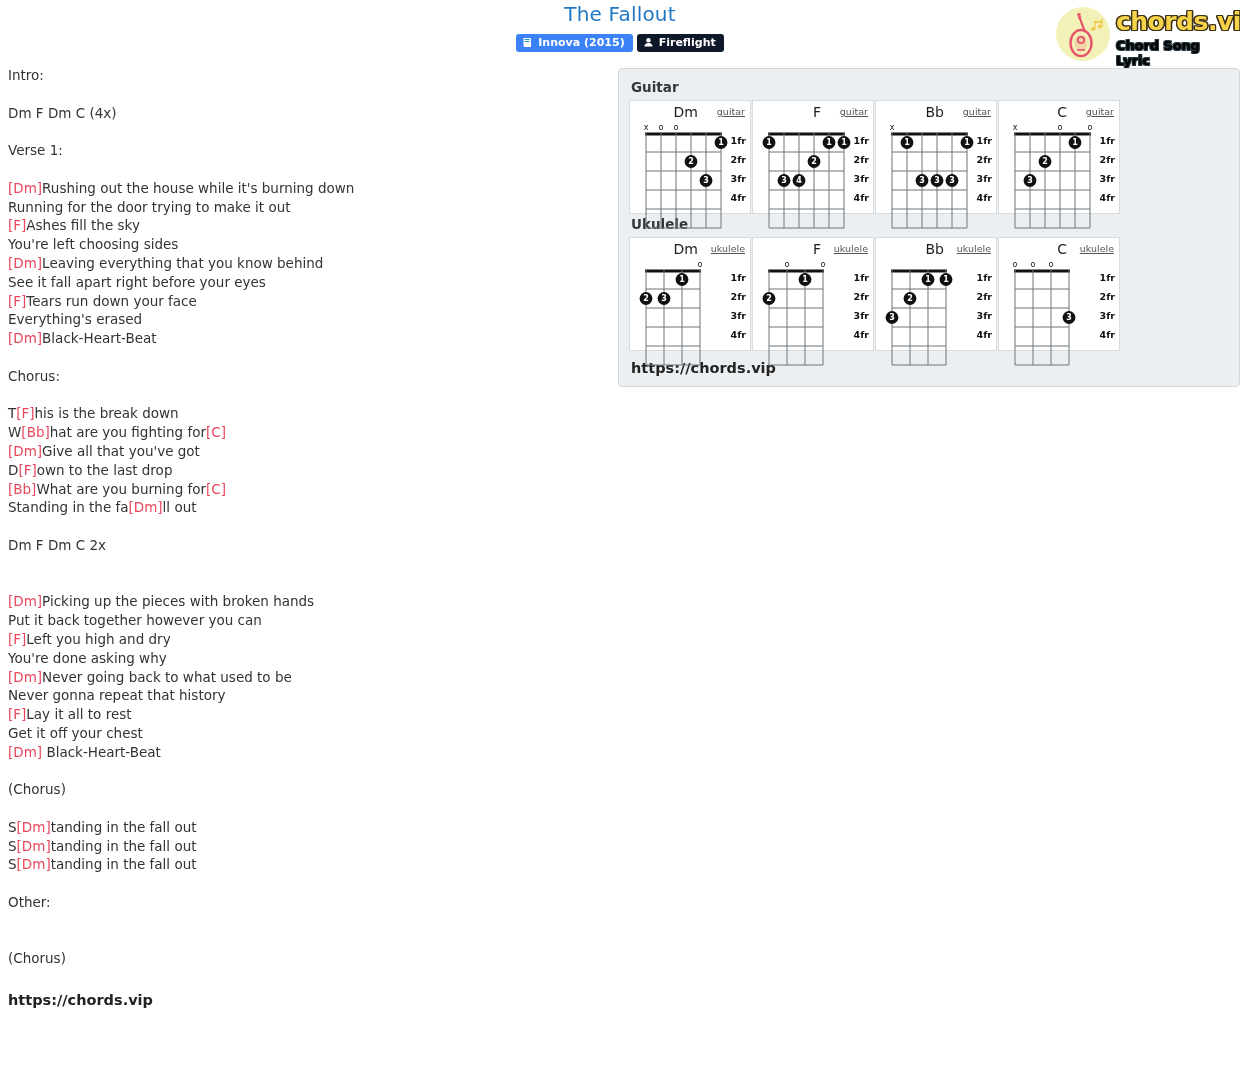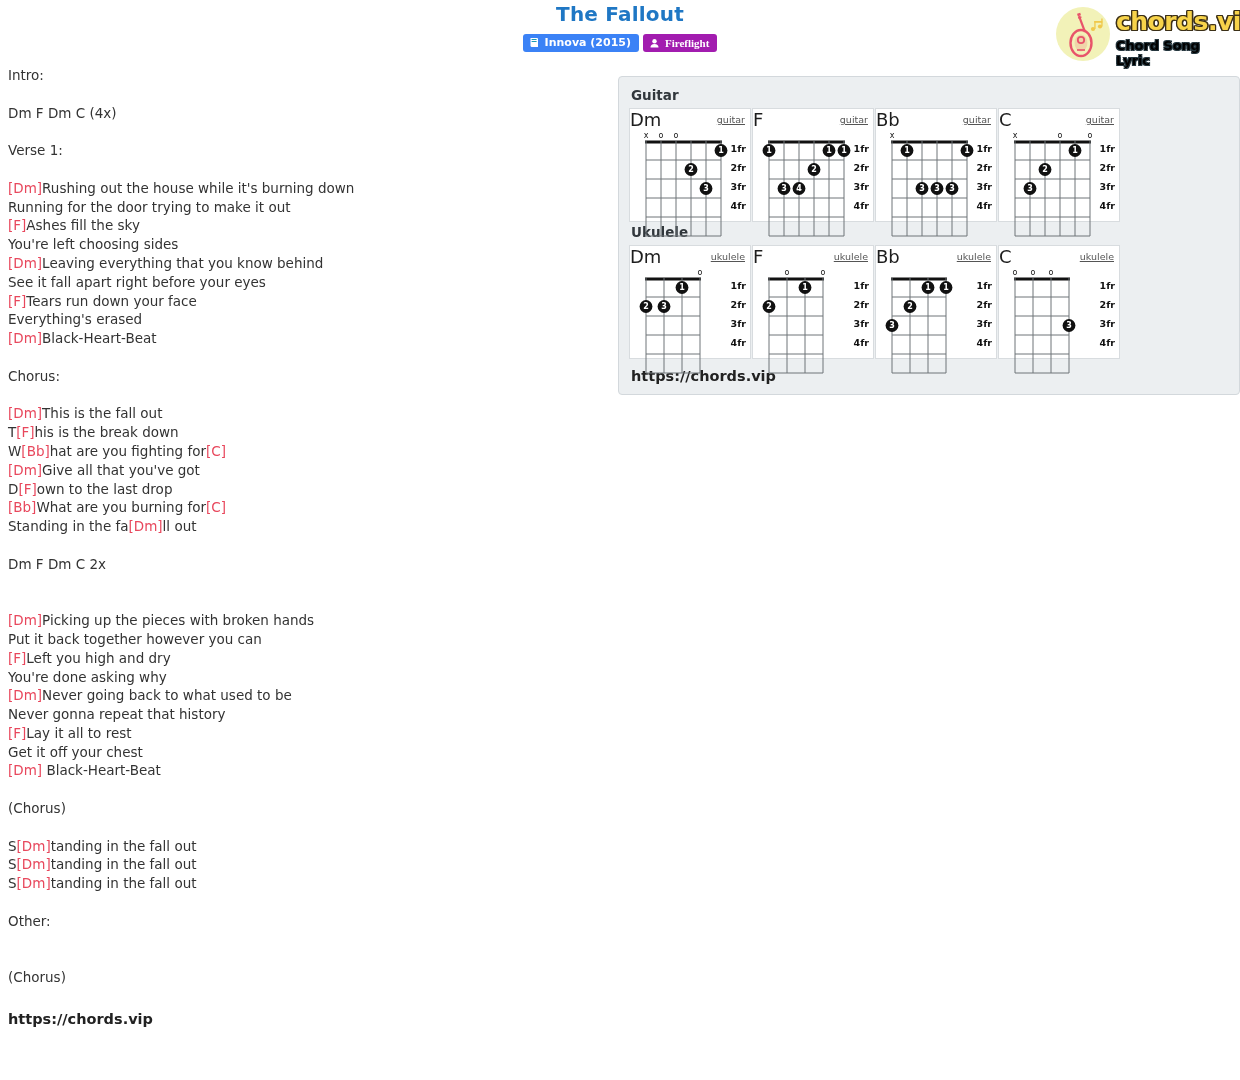--- a/index.html
+++ b/index.html
@@ -11,21 +11,21 @@
     font-family: "DejaVu Sans", "Liberation Sans", sans-serif;
     color: #333333;
   }
   .page { position: relative; width: 1240px; height: 1080px; overflow: hidden; }
 
   
   .header { position: relative; height: 62px; }
   .title {
     position: absolute; left: 0; right: 0; top: 2px;
     text-align: center;
-    font-size: 20px; font-weight: bold;
+    font-size: 20px; font-weight: normal;
     color: #1f77c4; letter-spacing: .2px;
   }
   .badges {
     position: absolute; left: 0; right: 0; top: 34px;
     text-align: center; font-size: 0;
   }
   .badge {
     display: inline-block; vertical-align: top;
     height: 18px; line-height: 18px;
     padding: 0 8px 0 6px;
@@ -34,21 +34,21 @@
     color: #ffffff;
     margin: 0 2px;
     white-space: nowrap;
   }
   .badge .bicon {
     display: inline-block; vertical-align: middle;
     width: 11px; height: 11px; margin-right: 5px; position: relative; top: -1px;
   }
   .badge .bicon svg { display: block; }
   .badge-album { background: #3b82f6; }
-  .badge-artist { background: #a21caf; font-family: Liberation Serif, serif; }
+  .badge-artist { background: #0f172a; }
 
   
   .logo {
     position: absolute; right: 6px; top: 4px;
     width: 182px; height: 58px;
   }
   .logo-circle {
     position: absolute; left: 4px; top: 3px;
     width: 54px; height: 54px; border-radius: 50%;
     background: #f2f2b8;
@@ -83,39 +83,38 @@
   .chord { color: #e8475c; }
   .lyrics .url { font-weight: bold; font-size: 14.5px; color: #222; margin-top: 4px; }
 
   
   .panel {
     position: absolute; left: 618px; top: 68px; width: 622px;
     background: #eceff1;
     border: 1px solid #d3d8dc;
     border-radius: 4px;
     padding: 8px 10px 10px 10px;
-    margin-top: 8px;
   }
   .panel-h {
     font-size: 13.5px; font-weight: bold; color: #31373c;
     margin: 2px 0 5px 2px;
   }
   .chord-row { display: flex; gap: 0; }
   .chord-card {
     background: #ffffff;
     border: 1px solid #d8dcdf;
     width: 122px; height: 114px;
     position: relative;
     margin-right: 1px;
   }
   .chord-card:last-child { margin-right: 0; }
   .cc-name {
     position: absolute; left: 0; right: 52px; top: 1px;
-    text-align: left;
-    font-size: 18px; color: #1d1d1d;
+    text-align: right;
+    font-size: 14px; color: #1d1d1d;
     font-family: "DejaVu Sans", "Liberation Sans", sans-serif;
     line-height: 20px;
   }
   .cc-inst {
     position: absolute; right: 5px; top: 5px;
     font-size: 9.5px; color: #555;
     text-decoration: underline;
   }
   .diagram { position: absolute; left: 8px; top: 22px; }
   .frets-labels {
@@ -199,21 +198,20 @@
       <div class="ln"><span class="chord">[F]</span><span>Ashes fill the sky</span></div>
       <div class="ln"><span>You're left choosing sides</span></div>
       <div class="ln"><span class="chord">[Dm]</span><span>Leaving everything that you know behind</span></div>
       <div class="ln"><span>See it fall apart right before your eyes</span></div>
       <div class="ln"><span class="chord">[F]</span><span>Tears run down your face</span></div>
       <div class="ln"><span>Everything's erased</span></div>
       <div class="ln"><span class="chord">[Dm]</span><span>Black-Heart-Beat</span></div>
       <div class="blank"></div>
       <div class="ln"><span>Chorus:</span></div>
       <div class="blank"></div>
-      <div class="ln"><span class="chord">[Dm]</span><span>This is the fall out</span></div>
       <div class="ln"><span>T</span><span class="chord">[F]</span><span>his is the break down</span></div>
       <div class="ln"><span>W</span><span class="chord">[Bb]</span><span>hat are you fighting for</span><span class="chord">[C]</span></div>
       <div class="ln"><span class="chord">[Dm]</span><span>Give all that you've got</span></div>
       <div class="ln"><span>D</span><span class="chord">[F]</span><span>own to the last drop</span></div>
       <div class="ln"><span class="chord">[Bb]</span><span>What are you burning for</span><span class="chord">[C]</span></div>
       <div class="ln"><span>Standing in the fa</span><span class="chord">[Dm]</span><span>ll out</span></div>
       <div class="blank"></div>
       <div class="ln"><span>Dm F Dm C 2x</span></div>
       <div class="blank"></div>
       <div class="blank"></div>

